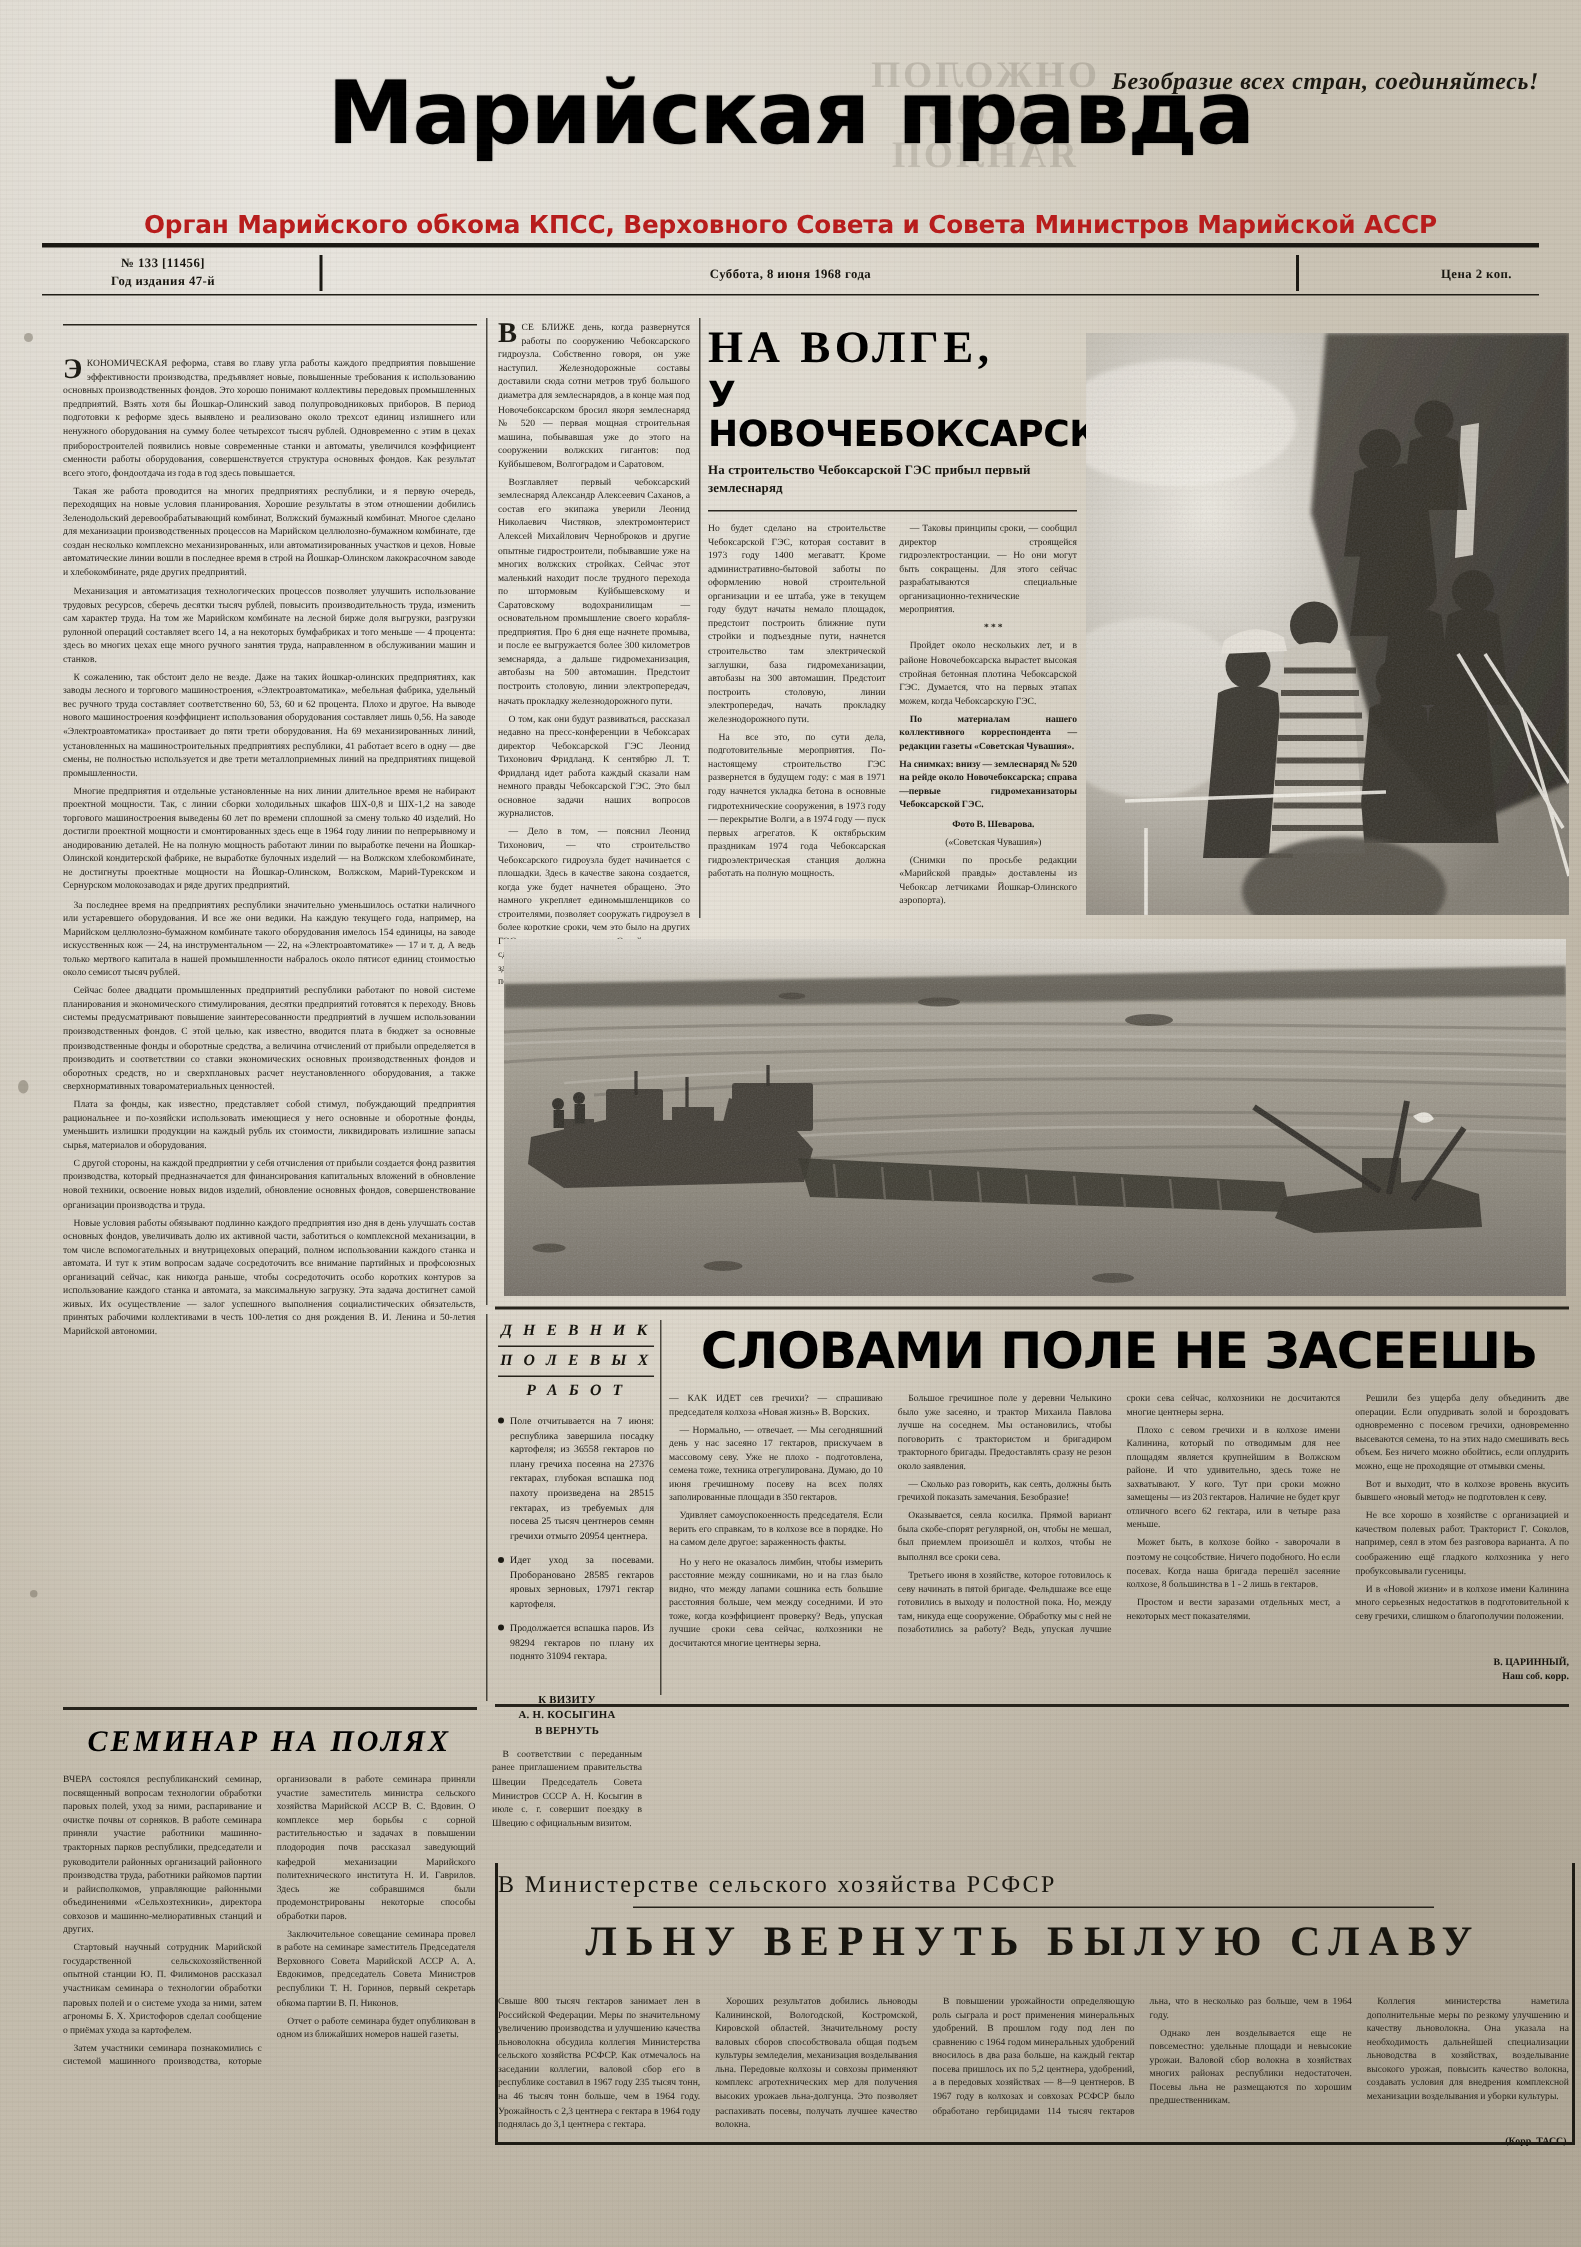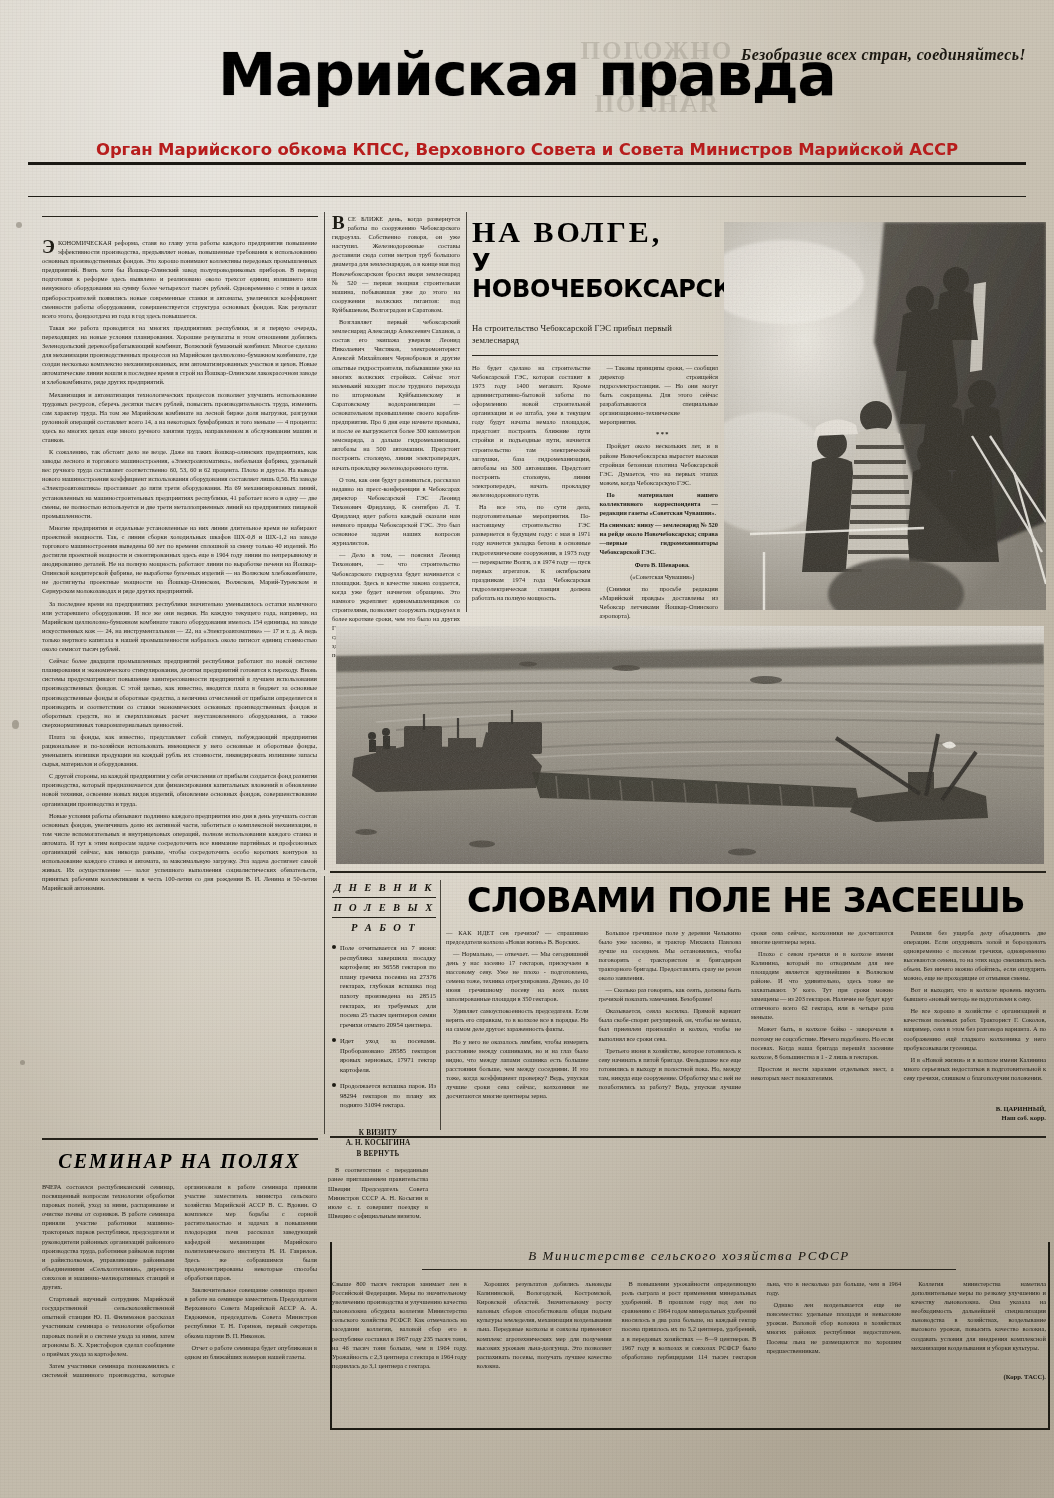--- a/index.html
+++ b/index.html
@@ -91,21 +91,21 @@
   #lead{position:absolute;left:42px;top:228px;width:275px;}
   #lead h1{font-size:20.5px;line-height:1.22;text-align:left;}
   #lead .body-text{margin-top:10px;}
 
   
   #volga-col{position:absolute;left:332px;top:214px;width:128px;}
   #volga-head{position:absolute;left:472px;top:216px;width:246px;}
   #volga-head h1.l1{font-family:"Liberation Serif",serif;font-size:30px;letter-spacing:3px;line-height:1.05;}
   #volga-head h1.l2{font-family:"DejaVu Sans",sans-serif;font-size:24px;letter-spacing:-.3px;line-height:1.1;margin-top:2px;}
   #volga-head .deck{
-    margin-top:20px;font-weight:400;font-size:8.6px;line-height:1.42;letter-spacing:.1px;
+    margin-top:5px;font-weight:700;font-size:8.6px;line-height:1.42;letter-spacing:.1px;
   }
   #volga-head .rule{margin:8px 0 7px;height:1px;background:#2a2720;}
   .twocol{column-count:2;column-gap:9px;}
 
   
   .photo{position:absolute;overflow:hidden;background:#8d887e;filter:contrast(1.04) brightness(.99);}
 
   
   #dnevnik{position:absolute;left:332px;top:880px;width:104px;}
   .dn-title{font-family:"Liberation Serif",serif;font-style:italic;font-weight:700;
@@ -126,22 +126,22 @@
   #seminar h1{font-family:"Liberation Serif",serif;font-style:italic;font-size:20px;
     text-align:center;letter-spacing:2px;}
   #seminar .cols{margin-top:9px;column-count:2;column-gap:10px;}
 
   
   #kosygin{position:absolute;left:328px;top:1128px;width:100px;}
   #kosygin .kh{font-weight:700;font-size:7.2px;text-align:center;line-height:1.45;letter-spacing:.2px;}
 
   
   #len{position:absolute;left:332px;top:1248px;width:714px;}
-  #len .kicker{font-family:"Liberation Serif",serif;font-style:italic;font-size:13px;
-    text-align:center;letter-spacing:1.6px;font-weight:400;}
+  #len .kicker{font-family:"Liberation Serif",serif;font-size:16px;
+    text-align:left;letter-spacing:1.6px;font-weight:400;}
   #len .kr{height:1px;background:#26231b;margin:5px 90px 0;}
   #len h1{font-family:"Liberation Serif",serif;font-size:28px;text-align:center;
     letter-spacing:6px;margin-top:7px;font-weight:700;}
   #len .cols{margin-top:9px;column-count:5;column-gap:10px;}
   #len .sig{text-align:right;font-weight:700;font-size:6.6px;margin-top:3px;}
   .boxline{position:absolute;border:2px solid #1d1b14;}
 
   .center{text-align:center;}
   .b{font-weight:700;}
   .edge-mark{position:absolute;background:#6d6759;opacity:.45;border-radius:50%;}
@@ -152,20 +152,30 @@
 <div class="paper"></div>
 <div class="page">
 
   <div class="masthead">
     <div class="ghost">ОНЖОЛОП<br>АТОВ<br>ЯАНЛОП</div>
     <div class="slogan">Безобразие всех стран, соединяйтесь!</div>
     <div class="title">Марийская правда</div>
     <div class="subtitle">Орган Марийского обкома КПСС, Верховного Совета и Совета Министров Марийской АССР</div>
 
     <div class="rule-thick" style="top:162px"></div>
+    <div class="infobar">
+      <div class="vbar" style="left:185px"></div>
+      <div class="vbar" style="right:160px"></div>
+      <div class="cell issue">
+        <span>№ 133 [11456]</span>
+        <span>Год издания 47-й</span>
+      </div>
+      <div class="cell issuedate">Суббота, 8 июня 1968 года</div>
+      <div class="cell price">Цена 2 коп.</div>
+    </div>
     <div class="rule-thin" style="top:196px"></div>
   </div>
 
   <div class="col-rule" style="left:324px;top:212px;height:658px"></div>
   <div class="col-rule" style="left:466px;top:212px;height:400px"></div>
   <div class="col-rule" style="left:324px;top:876px;height:258px"></div>
   <div class="col-rule" style="left:440px;top:880px;height:250px"></div>
   <div class="hr" style="left:330px;top:871px;width:716px;height:2px"></div>
   <div class="hr" style="left:42px;top:1138px;width:276px;height:2px"></div>
   <div class="hr" style="left:330px;top:1136px;width:716px;height:2px"></div>
@@ -448,20 +458,21 @@
       <div>В ВЕРНУТЬ</div>
     </div>
     <div class="body-text" style="margin-top:6px">
       <p>В соответствии с переданным ранее приглашением правительства Швеции Председатель Совета Министров СССР А. Н. Косыгин в июле с. г. совершит поездку в Швецию с официальным визитом.</p>
     </div>
   </div>
 
   <div id="len">
     <div class="kicker">В Министерстве сельского хозяйства РСФСР</div>
     <div class="kr"></div>
+    <h1>ЛЬНУ ВЕРНУТЬ БЫЛУЮ СЛАВУ</h1>
     <div class="body-text cols">
       <p class="noind">Свыше 800 тысяч гектаров занимает лен в Российской Федерации. Меры по значительному увеличению производства и улучшению качества льноволокна обсудила коллегия Министерства сельского хозяйства РСФСР. Как отмечалось на заседании коллегии, валовой сбор его в республике составил в 1967 году 235 тысяч тонн, на 46 тысяч тонн больше, чем в 1964 году. Урожайность с 2,3 центнера с гектара в 1964 году поднялась до 3,1 центнера с гектара.</p>
       <p>Хороших результатов добились льноводы Калининской, Вологодской, Костромской, Кировской областей. Значительному росту валовых сборов способствовала общая подъем культуры земледелия, механизация возделывания льна. Передовые колхозы и совхозы применяют комплекс агротехнических мер для получения высоких урожаев льна-долгунца. Это позволяет распахивать посевы, получать лучшее качество волокна.</p>
       <p>В повышении урожайности определяющую роль сыграла и рост применения минеральных удобрений. В прошлом году под лен по сравнению с 1964 годом минеральных удобрений вносилось в два раза больше, на каждый гектар посева пришлось их по 5,2 центнера, удобрений, а в передовых хозяйствах — 8—9 центнеров. В 1967 году в колхозах и совхозах РСФСР было обработано гербицидами 114 тысяч гектаров льна, что в несколько раз больше, чем в 1964 году.</p>
       <p>Однако лен возделывается еще не повсеместно: удельные площади и невысокие урожаи. Валовой сбор волокна в хозяйствах многих районах республики недостаточен. Посевы льна не размещаются по хорошим предшественникам.</p>
       <p>Коллегия министерства наметила дополнительные меры по резкому улучшению и качеству льноволокна. Она указала на необходимость дальнейшей специализации льноводства в хозяйствах, возделывание высокого урожая, повысить качество волокна, создавать условия для внедрения комплексной механизации возделывания и уборки культуры.</p>
     </div>
     <div class="sig">(Корр. ТАСС).</div>
   </div>
 

